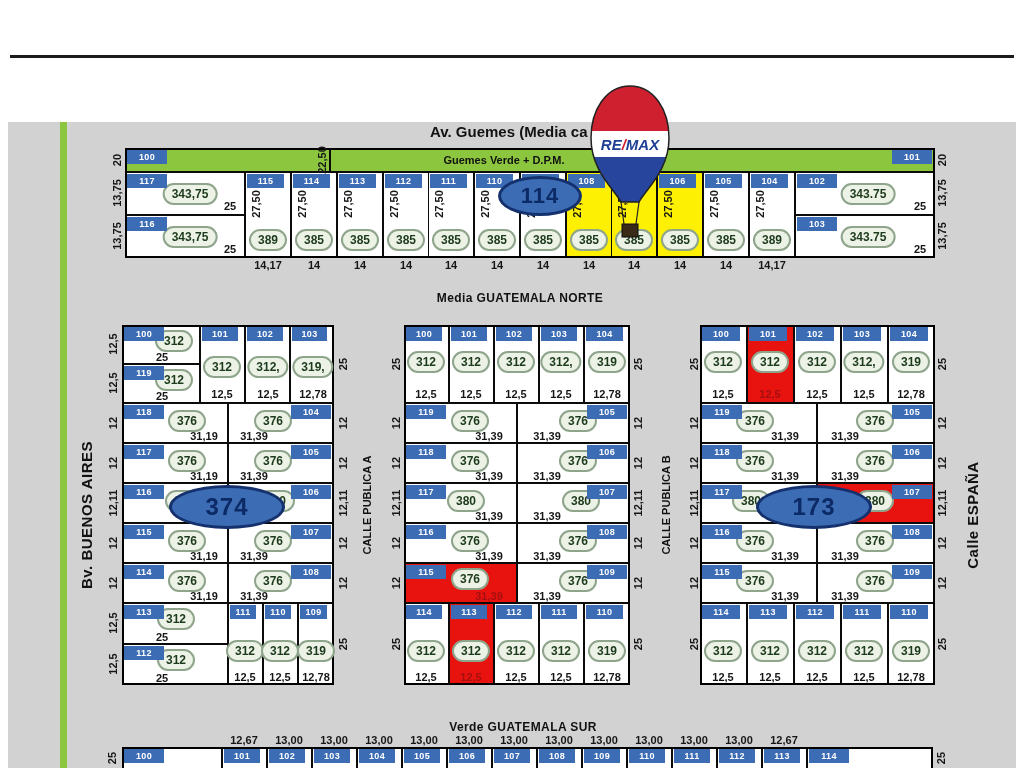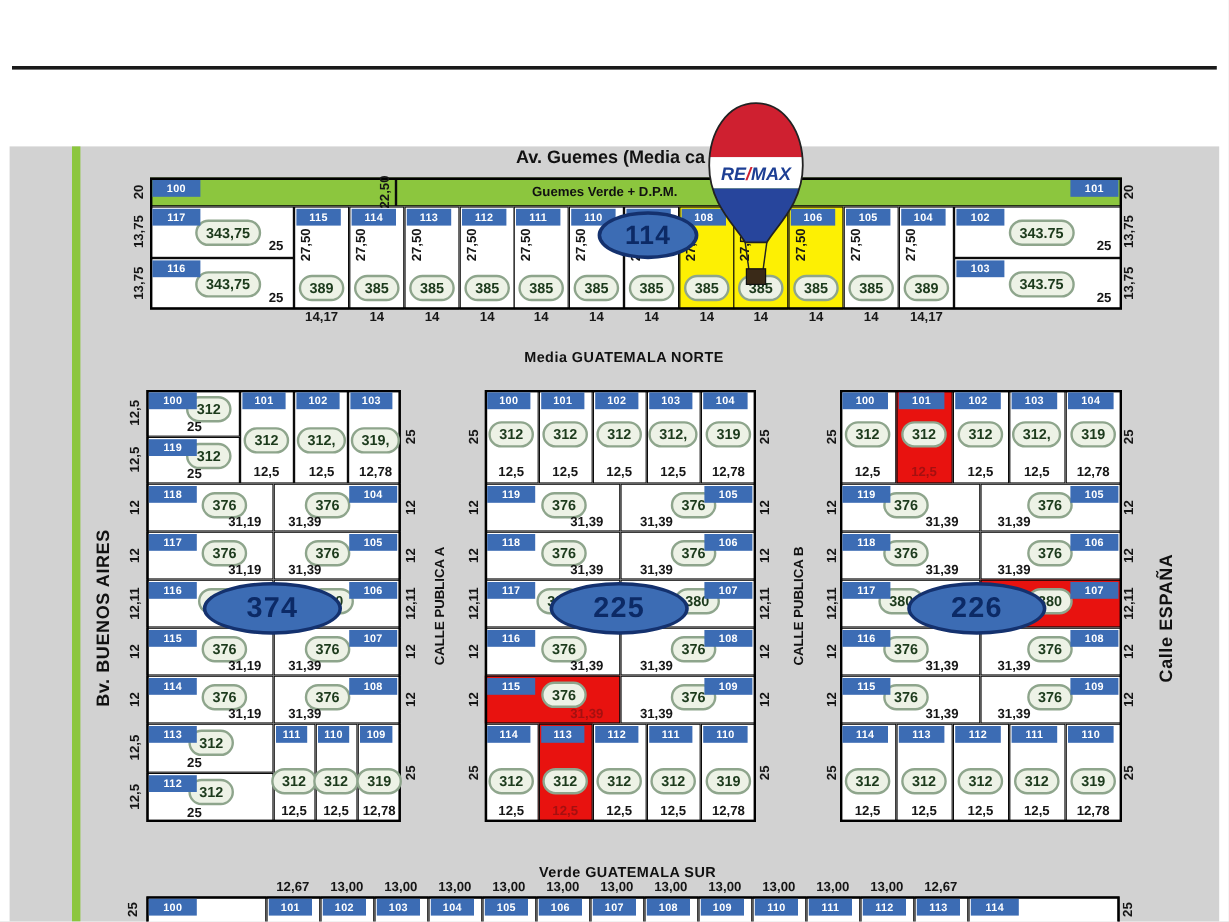--- a/index.html
+++ b/index.html
@@ -480,15 +480,14 @@
     <div class="lbl" style="left: 469px; top: 740px;">13,00</div>
     <div class="lbl" style="left: 514px; top: 740px;">13,00</div>
     <div class="lbl" style="left: 559px; top: 740px;">13,00</div>
     <div class="lbl" style="left: 604px; top: 740px;">13,00</div>
     <div class="lbl" style="left: 649px; top: 740px;">13,00</div>
     <div class="lbl" style="left: 694px; top: 740px;">13,00</div>
     <div class="lbl" style="left: 739px; top: 740px;">13,00</div>
     <div class="lbl" style="left: 784px; top: 740px;">12,67</div>
     <div class="oval" style="left: 540px; top: 196px; width: 84px; height: 40px; font-size: 22px; background: rgb(60, 108, 180);">114</div>
     <div class="oval" style="left: 227px; top: 507px; width: 116px; height: 44px; font-size: 24px; background: rgb(60, 108, 180);">374</div>
-    <div class="oval" style="left: 516px; top: 507px; width: 116px; height: 44px; font-size: 24px; background: rgb(60, 108, 180);">225</div>
-    <div class="oval" style="left: 814px; top: 507px; width: 116px; height: 44px; font-size: 24px; background: rgb(60, 108, 180);">226</div>
+    <div class="oval" style="left: 814px; top: 507px; width: 116px; height: 44px; font-size: 24px; background: rgb(60, 108, 180);">173</div>
   </div>
 
 </body></html>

